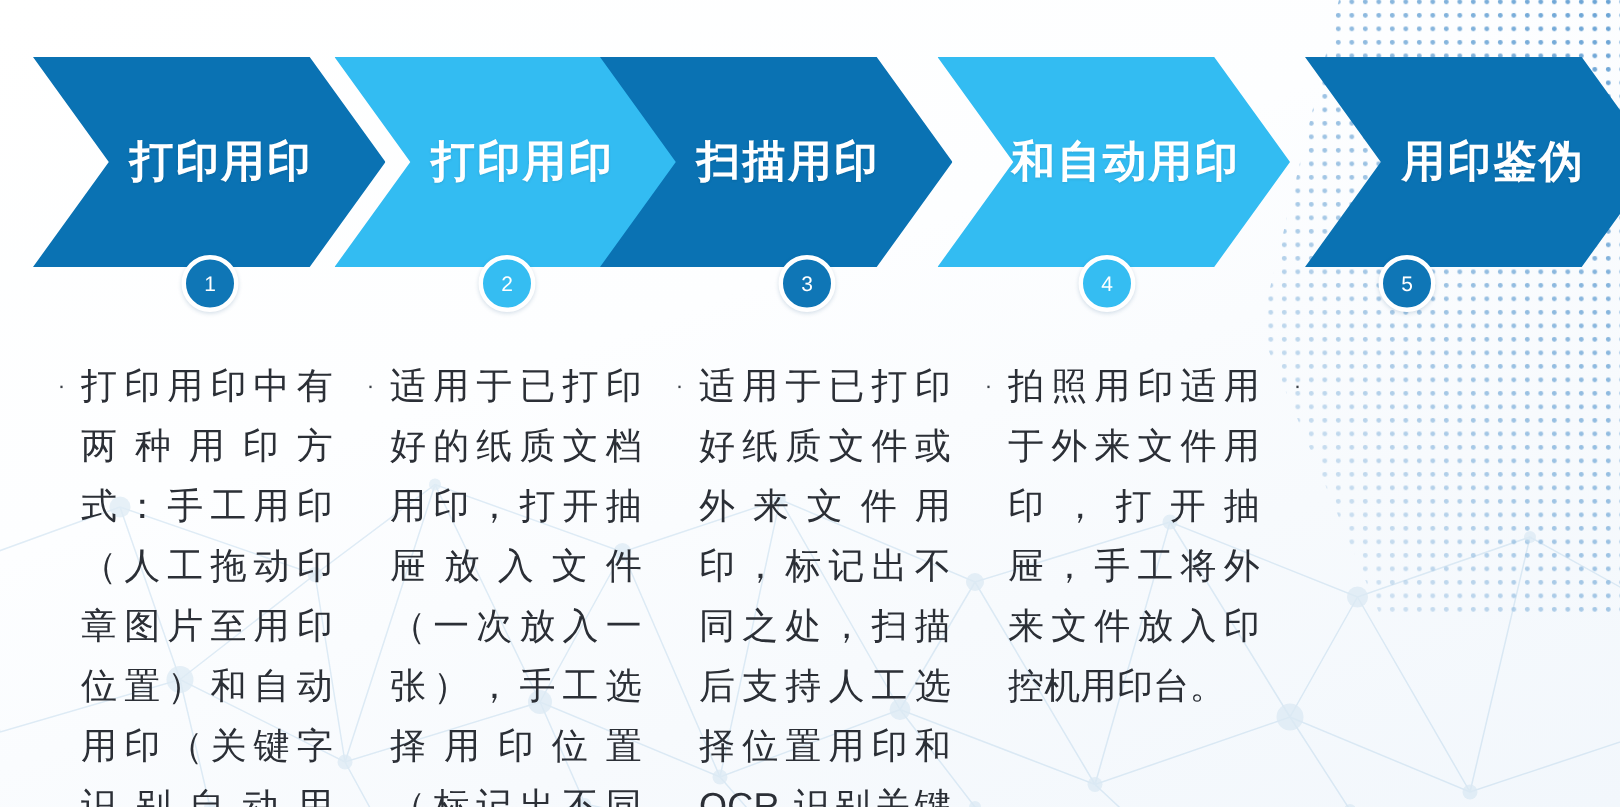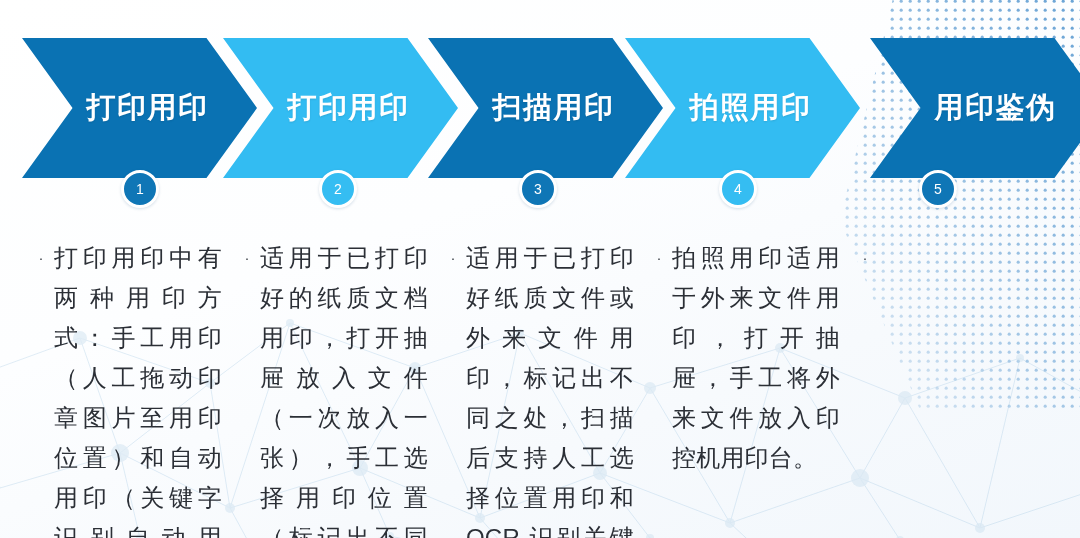--- a/index.html
+++ b/index.html
@@ -201,25 +201,25 @@
   </div>
 
   <div class="chev-band">
 
     <div class="chev" style="left:22px; width:235px; background:#0A72B3;">
       <span class="chev-label">打印用印</span>
     </div>
     <div class="chev" style="left:223px; width:235px; background:#33BCF2;">
       <span class="chev-label">打印用印</span>
     </div>
-    <div class="chev" style="left:428px; width:235px; background:#0A72B3;">
+    <div class="chev" style="left:400px; width:235px; background:#0A72B3;">
       <span class="chev-label">扫描用印</span>
     </div>
     <div class="chev" style="left:625px; width:235px; background:#33BCF2;">
-      <span class="chev-label">拍照用印</span>
+      <span class="chev-label">和自动用印</span>
     </div>
     <div class="chev" style="left:870px; width:235px; background:#0A72B3;">
       <span class="chev-label">用印鉴伪</span>
     </div>
 
     <div class="num-circle" style="left:121px; top:132px; background:#0F76B6;">
       <span>1</span>
     </div>
     <div class="num-circle" style="left:319px; top:132px; background:#35BDF2;">
       <span>2</span>

